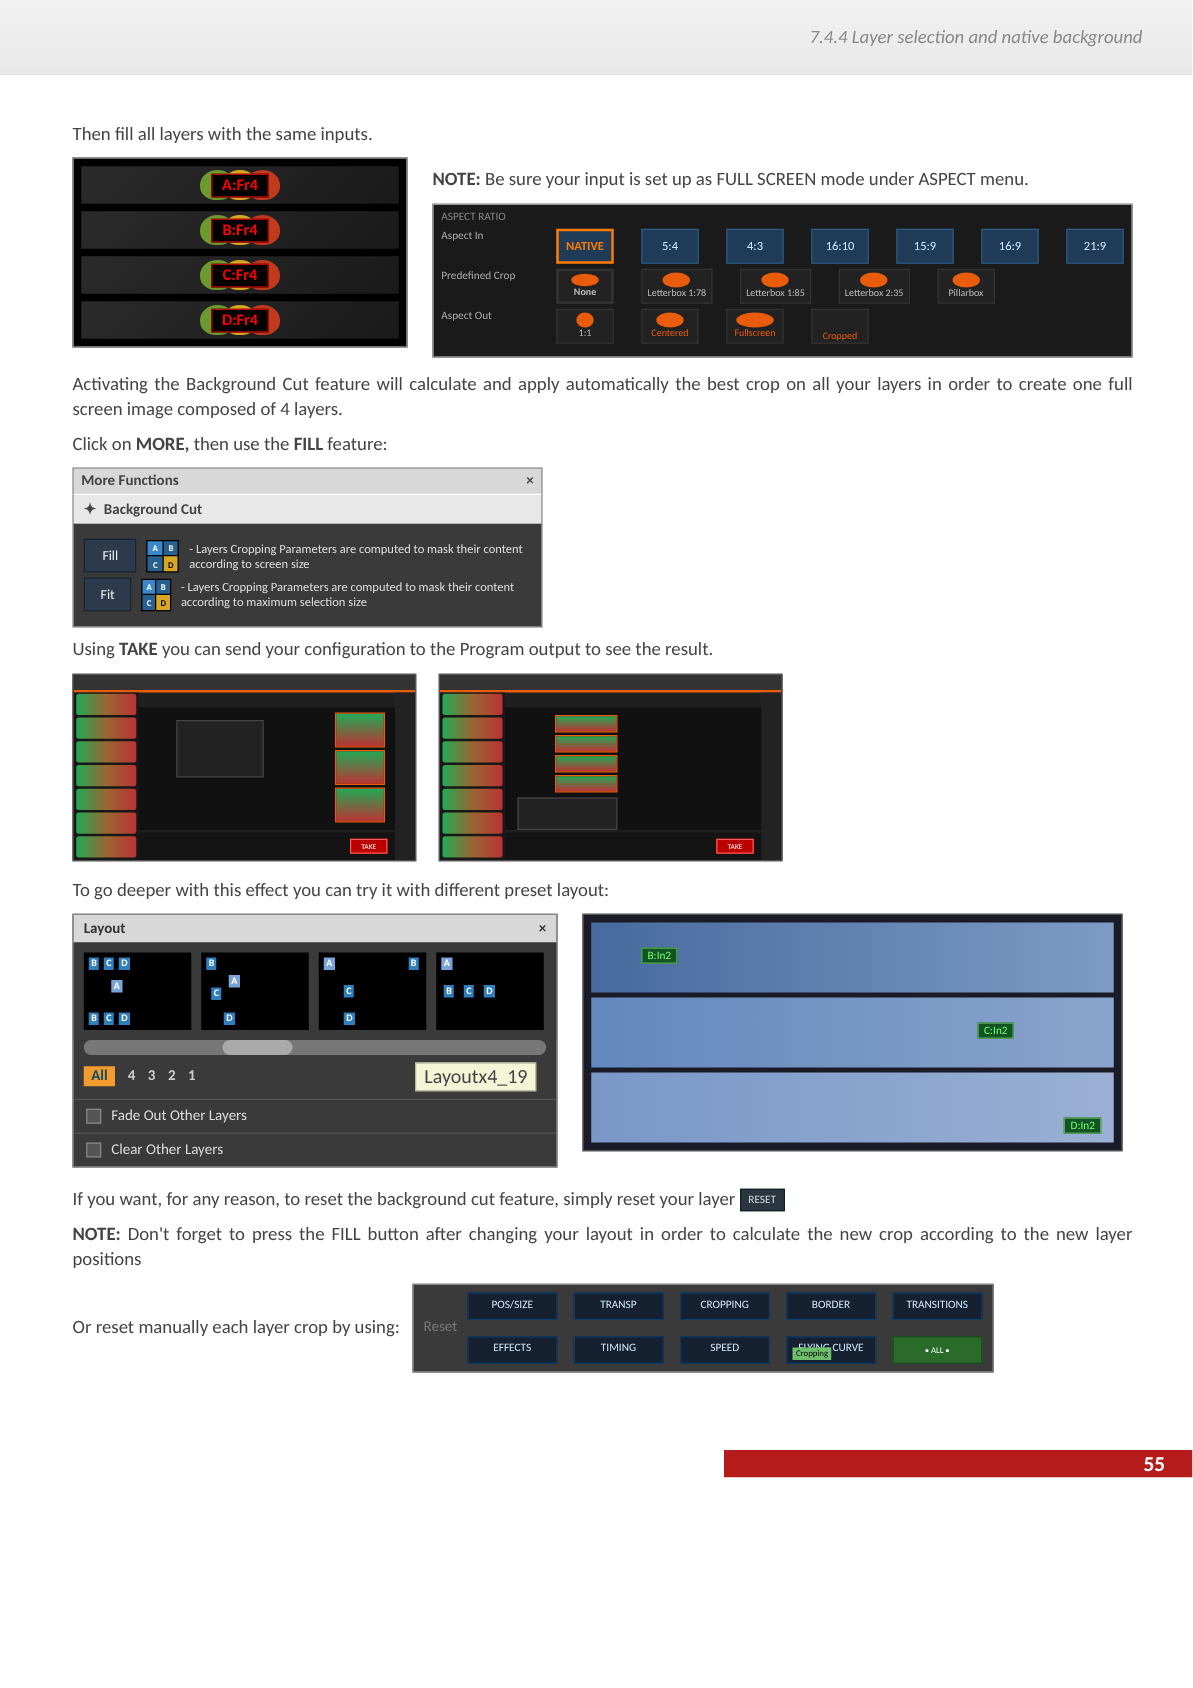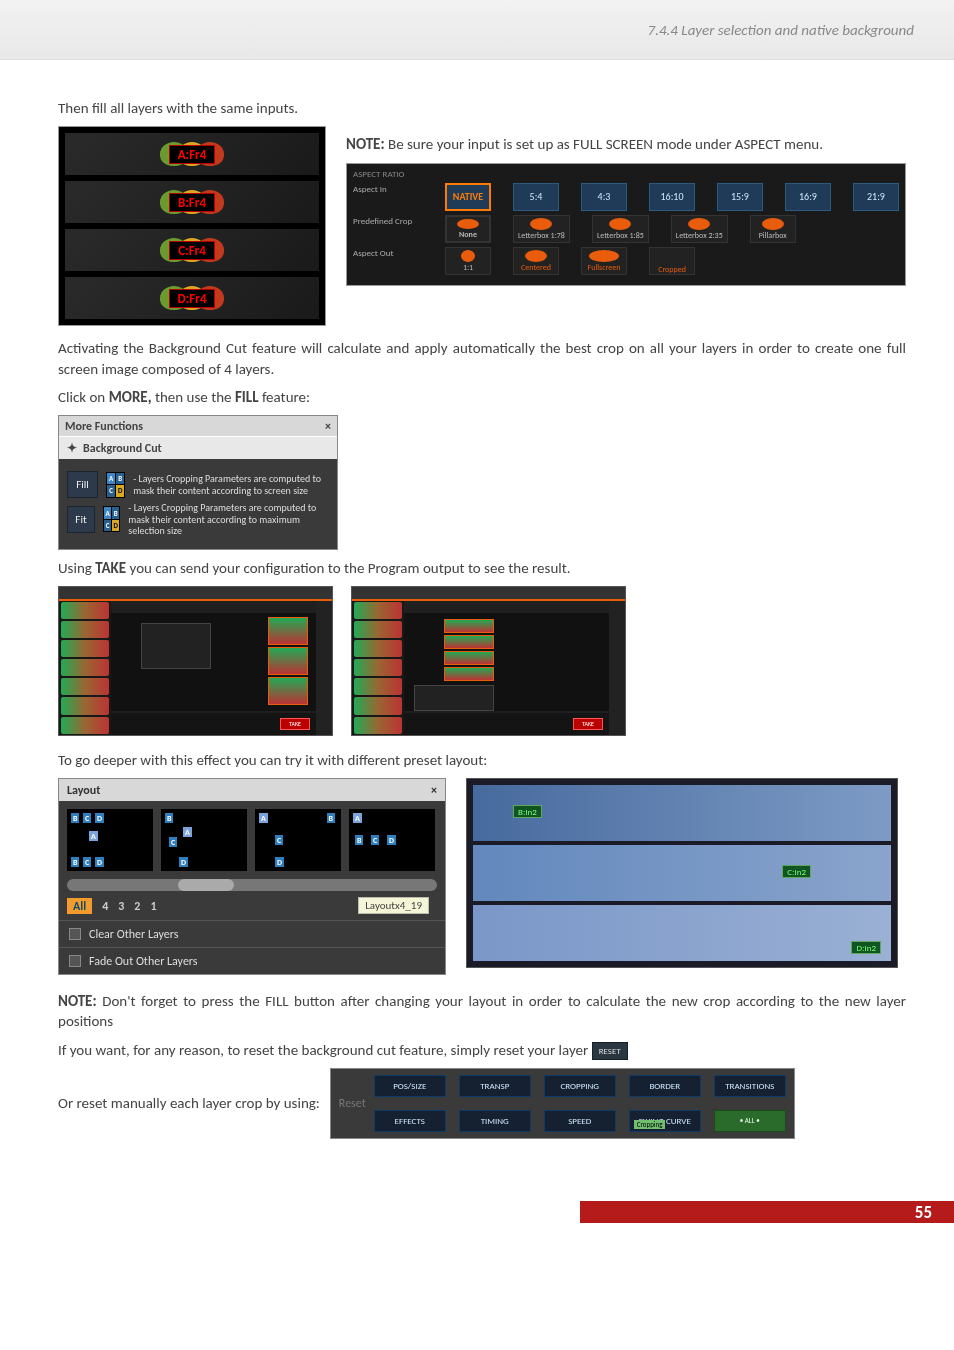--- a/index.html
+++ b/index.html
@@ -7,40 +7,40 @@
   .header-band { height: 60px; background: linear-gradient(to bottom, #f2f2f2, #e8e8e8); border-bottom: 1px solid #ddd; display: flex; justify-content: flex-end; align-items: center; padding-right: 40px; }
   .header-title { font-style: italic; color: #888; font-size: 15px; }
   .content { padding: 30px 48px 20px 58px; font-size: 15px; color: #444; }
   .row-flex { display: flex; gap: 20px; align-items: flex-start; margin: 8px 0 12px; }
   .bold { font-weight: bold; }
   .note-label { font-weight: bold; }
   .para { margin: 8px 0; line-height: 1.35; text-align: justify; }
 
   
   .layers4 { background: #000; border: 1px solid #999; width: 350px; padding: 6px; display: flex; flex-direction: column; gap: 6px; }
-  .layer-slot { height: 42px; background: linear-gradient(135deg,#2a2a2a 0%, #1a1a1a 100%); display:flex; align-items:center; justify-content:center; position:relative; }
+  .layer-slot { height: 30px; background: linear-gradient(135deg,#2a2a2a 0%, #1a1a1a 100%); display:flex; align-items:center; justify-content:center; position:relative; }
   .blobs { position:absolute; display:flex; gap:-4px; }
   .blob { width:28px; height:24px; border-radius:50% 50% 45% 45%; }
   .blob.g { background:#6b9b2f; margin-right:-10px; }
   .blob.y { background:#d9a722; margin-right:-10px; }
   .blob.r { background:#c23a1e; }
   .layer-label { background:#000; border:1px solid #b00; color:#f00; font-weight:bold; font-size:13px; padding:1px 8px; z-index:2; position:relative; }
 
   .note-aspect { flex:1; }
   .aspect-panel { background:#1a1a1a; border:1px solid #999; padding: 4px 6px 6px; }
   .aspect-row { display:flex; align-items:flex-start; margin:4px 0; gap:22px; }
   .aspect-lbl { color:#aaa; font-size:9px; width:70px; }
   .aspect-tile { background:#1f3b57; border:1px solid #2c5a80; padding:2px 4px; display:flex; flex-direction:column; align-items:center; justify-content:center; height:28px; min-width:46px; color:#cfe8ff; font-size:10px; }
   .aspect-tile.active { border:2px solid #ff7a00; color:#ff7a00; font-weight:bold; }
   .aspect-tile .oval { width:22px; height:14px; background:#e85c0c; border-radius:50%; }
   .aspect-tile.bare { background:#222; border-color:#333; color:#bbb; font-size:8px; }
   .aspect-header { color:#888; font-size:9px; margin-bottom:3px; }
 
   
-  .more-fns { width: 280px; background: #ccc; border: 1px solid #888; margin:8px 0; }
+  .more-fns { width: 376px; background: #ccc; border: 1px solid #888; margin:8px 0; }
   .mf-title { background:#d8d8d8; display:flex; justify-content:space-between; padding:3px 6px; font-size:12px; font-weight:bold; }
   .mf-tab { background:#e8e8e8; border-top:1px solid #fff; display:flex; align-items:center; padding:4px 8px; font-size:12px; font-weight:bold; gap:6px; }
   .mf-body { background:#3a3a3a; padding:8px; }
   .mf-row { display:flex; align-items:center; gap:8px; margin:4px 0; }
   .mf-btn { width:56px; background:#2c3a4b; border:1px solid #1a2430; color:#eee; text-align:center; font-size:11px; padding:6px 0; }
   .mf-thumb { width:34px; height:26px; background:#000; display:grid; grid-template-columns:1fr 1fr; grid-template-rows:1fr 1fr; gap:1px; padding:1px; }
   .mf-thumb > div { display:flex; align-items:center; justify-content:center; font-size:7px; font-weight:bold; }
   .mf-thumb .a{background:#3a87c9;color:#fff;} .mf-thumb .b{background:#286090;color:#fff;}
   .mf-thumb .c{background:#286090;color:#fff;} .mf-thumb .d{background:#d9a722;color:#000;}
   .mf-desc { color:#ddd; font-size:10px; line-height:1.15; }
@@ -63,21 +63,21 @@
   .ld-title { display:flex; justify-content:space-between; background:#d8d8d8; color:#333; padding:4px 8px; font-weight:bold; }
   .ld-presets { display:flex; gap:8px; padding:8px; background:#3a3a3a; }
   .ld-p { background:#000; width:86px; height:62px; position:relative; }
   .ld-p .tag { position:absolute; font-size:8px; background:#2f7fbf; color:#fff; padding:0 2px; font-weight:bold; }
   .ld-p .tA{background:#7aa3d9;} .ld-p .tB{background:#2f7fbf;}
   .ld-scroll { height:12px; background:#777; margin:0 8px; border-radius:6px; position:relative; }
   .ld-scroll .thumb { position:absolute; left:30%; width:56px; height:12px; background:#aaa; border-radius:6px; }
   .ld-tabs { display:flex; align-items:center; padding:6px 8px; gap:10px; }
   .ld-tab { color:#ccc; font-weight:bold; }
   .ld-tab.all { background:#f49b2e; color:#0c4a6e; padding:1px 6px; }
-  .ld-tip { background:#f5f5d8; border:1px solid #bba; color:#444; font-size:11px; padding:1px 6px; margin-left:auto; margin-right:8px; }
+  .ld-tip { background:#f5f5d8; border:1px solid #bba; color:#444; font-size:16px; padding:1px 6px; margin-left:auto; margin-right:8px; }
   .ld-opt { display:flex; align-items:center; gap:8px; padding:6px 10px; border-top:1px solid #555; color:#ddd; }
   .ld-opt .cb { width:12px; height:12px; border:1px solid #888; background:#555; }
 
   .preview-cut { width:432px; background:#1b1b28; border:1px solid #555; height:190px; position:relative; }
   .preview-cut .band { position:absolute; left:6px; right:6px; height:56px; }
   .preview-cut .tag { position:absolute; font-size:9px; background:#152; color:#7f7; border:1px solid #5fa75f; padding:0 4px; }
   .pill-reset { display:inline-block; background:#2a3640; color:#ddd; font-size:9px; padding:2px 6px; border:1px solid #122; vertical-align:middle; }
 
   
   .reset-panel { display:inline-flex; align-items:center; background:#3a3a3a; border:1px solid #888; padding:6px 8px; gap:8px; vertical-align:middle; margin-left:4px; }
@@ -337,49 +337,49 @@
       <div class="ld-tabs">
         <span class="ld-tab all">All</span>
         <span class="ld-tab">4</span>
         <span class="ld-tab">3</span>
         <span class="ld-tab">2</span>
         <span class="ld-tab">1</span>
         <span class="ld-tip">Layoutx4_19</span>
       </div>
       <div class="ld-opt">
           <span class="cb"></span>
-          <span>Clear Other Layers</span>
+          <span>Fade Out Other Layers</span>
         </div>
       <div class="ld-opt">
           <span class="cb"></span>
-          <span>Fade Out Other Layers</span>
+          <span>Clear Other Layers</span>
         </div>
     </div>
 
     <div class="preview-cut">
       <div class="band" style="top:6px;background:linear-gradient(90deg,#476a9e,#7d9bc5);">
         <div class="tag" style="left:40px;top:20px;">B:In2</div>
       </div>
       <div class="band" style="top:66px;background:linear-gradient(90deg,#6288bd,#8aa4cc);">
         <div class="tag" style="right:80px;top:20px;">C:In2</div>
       </div>
       <div class="band" style="top:126px;background:linear-gradient(90deg,#7a97c8,#9ab0d4);">
         <div class="tag" style="right:10px;top:36px;">D:In2</div>
       </div>
     </div>
   </div>
 
+  <p class="para">
+    <span>If you want, for any reason, to reset the background cut feature, simply reset your layer</span>
+    <span class="pill-reset">RESET</span>
+  </p>
+
   <p class="para" style="text-align:justify;">
     <span class="note-label">NOTE:</span>
     <span>Don't forget to press the FILL button after changing your layout in order to calculate the new crop according to the new layer positions</span>
-  </p>
-
-  <p class="para">
-    <span>If you want, for any reason, to reset the background cut feature, simply reset your layer</span>
-    <span class="pill-reset">RESET</span>
   </p>
 
   <p class="para" style="display:flex;align-items:center;flex-wrap:wrap;gap:6px;">
     <span>Or reset manually each layer crop by using:</span>
     <span class="reset-panel">
       <span class="reset-lbl">Reset</span>
       <span class="reset-grid">
         <span class="rbtn">POS/SIZE</span>
         <span class="rbtn">TRANSP</span>
         <span class="rbtn">CROPPING</span>

